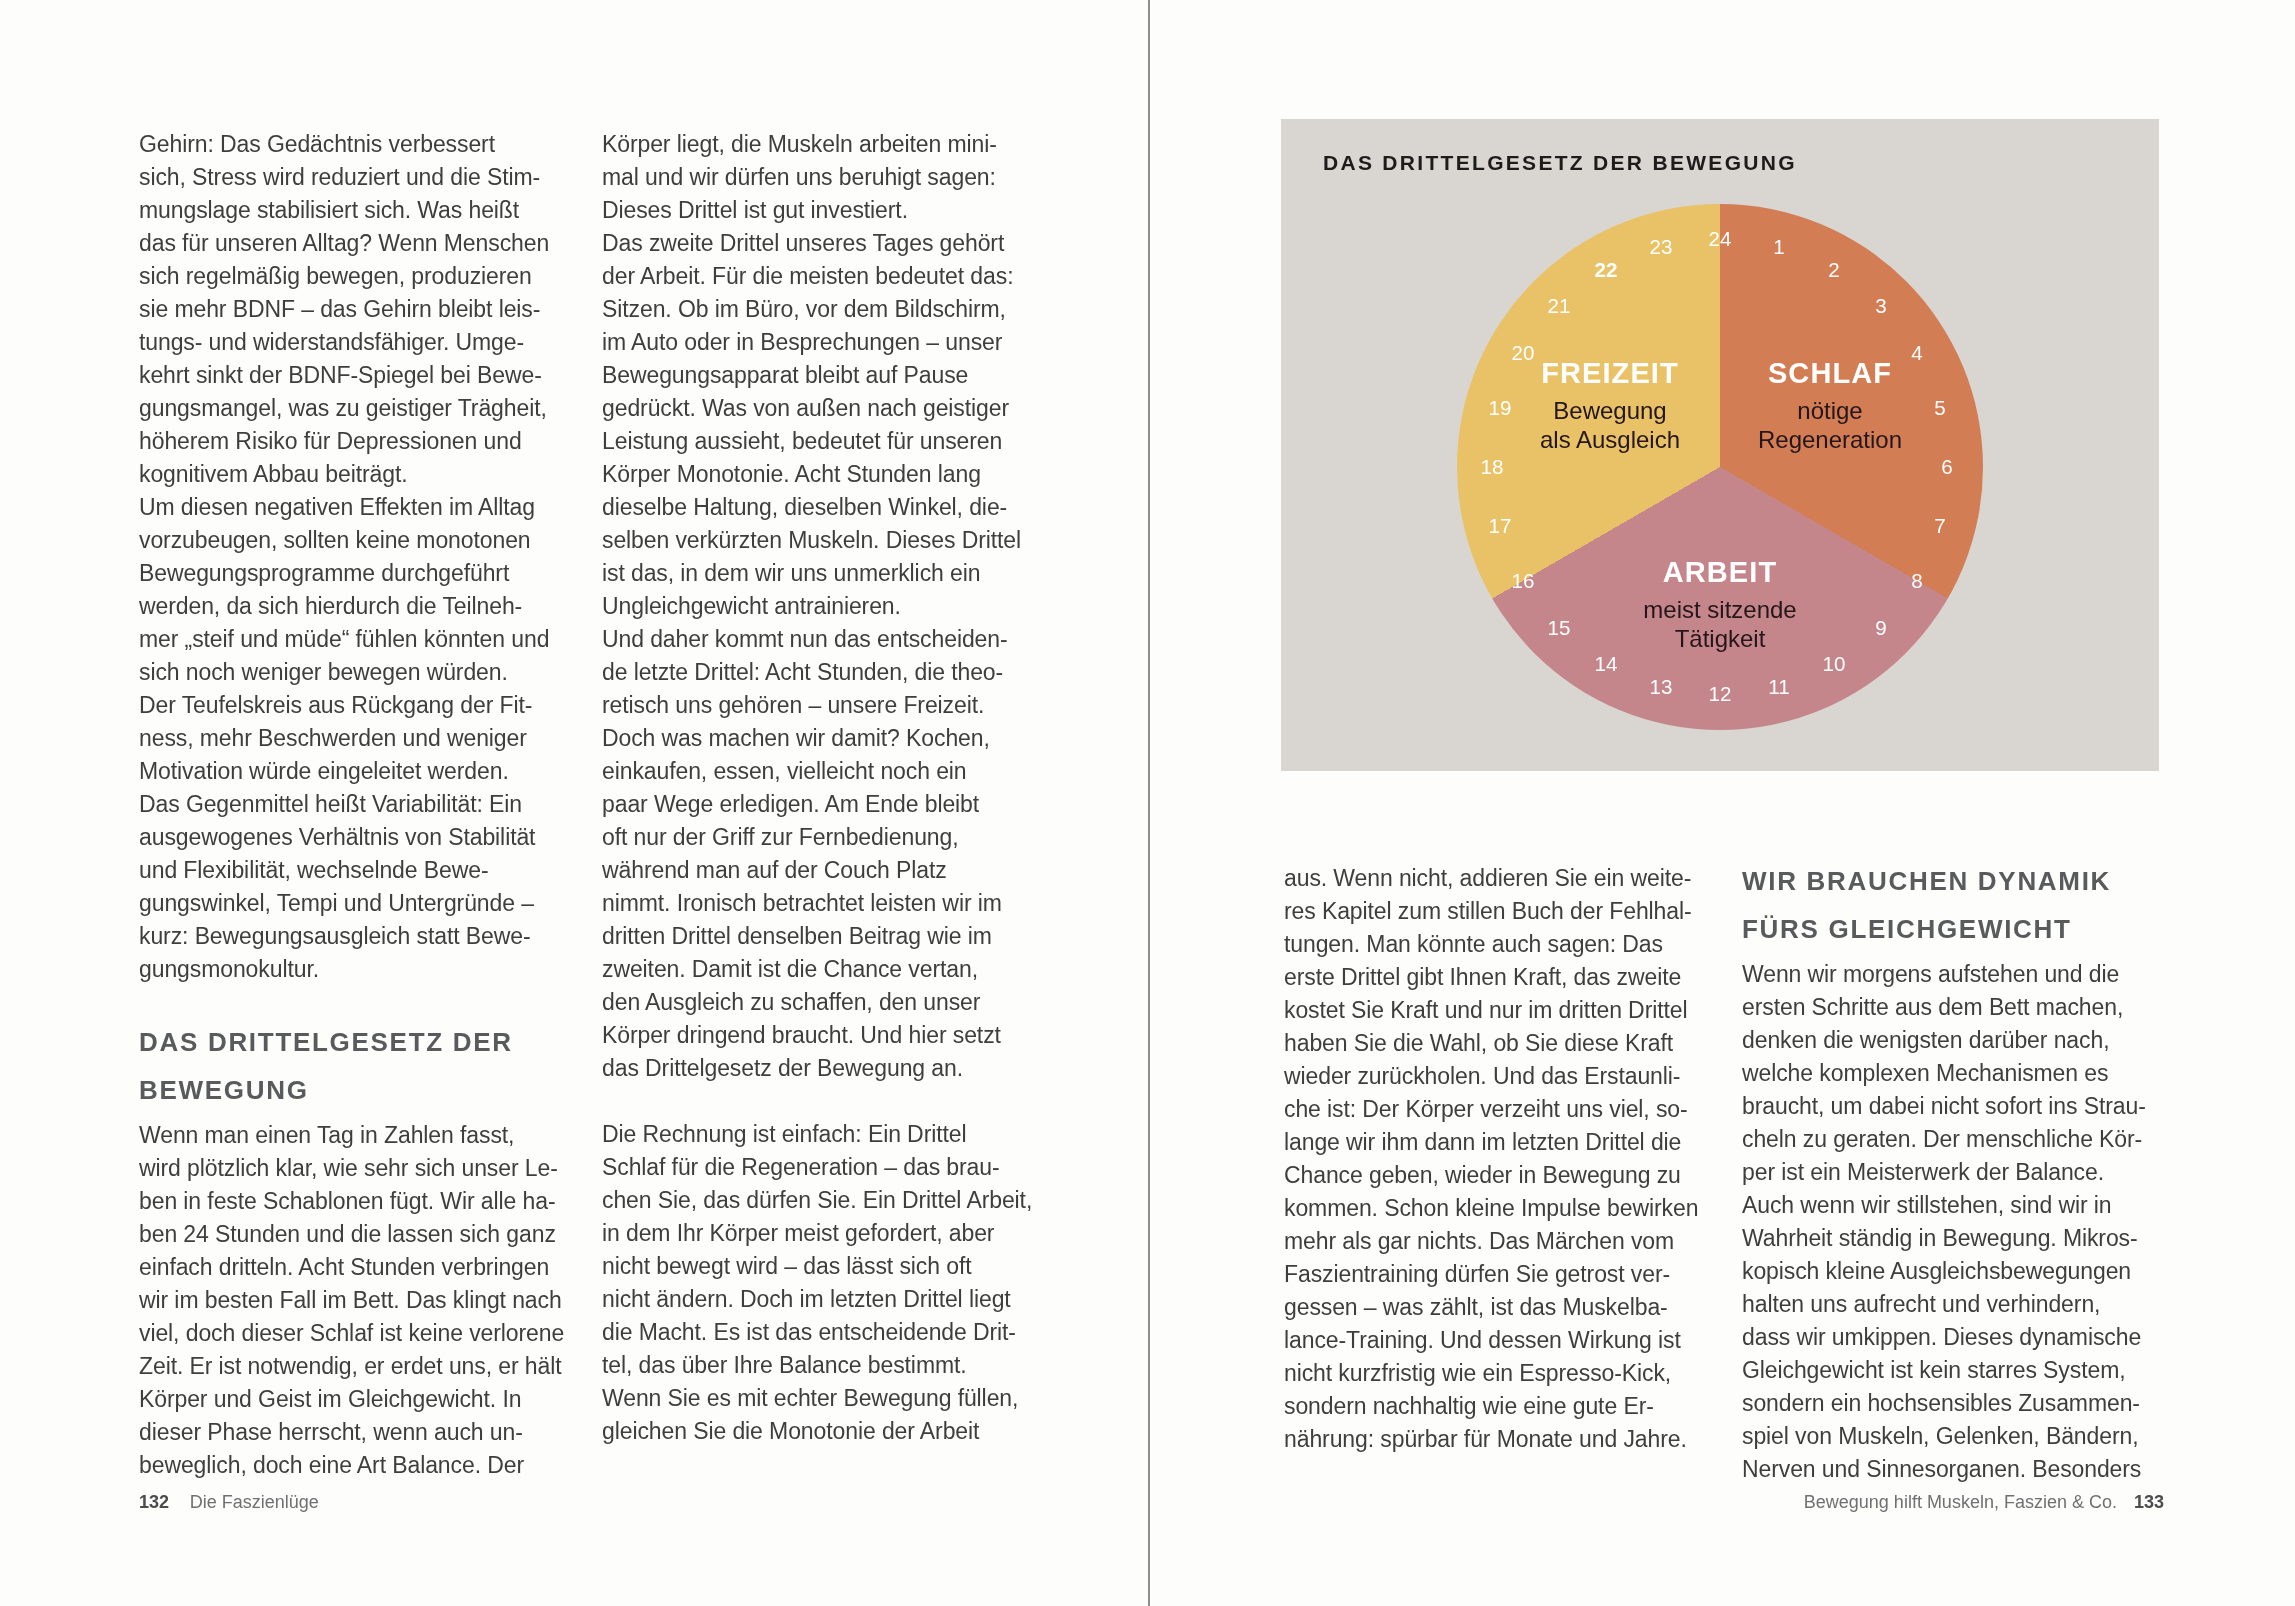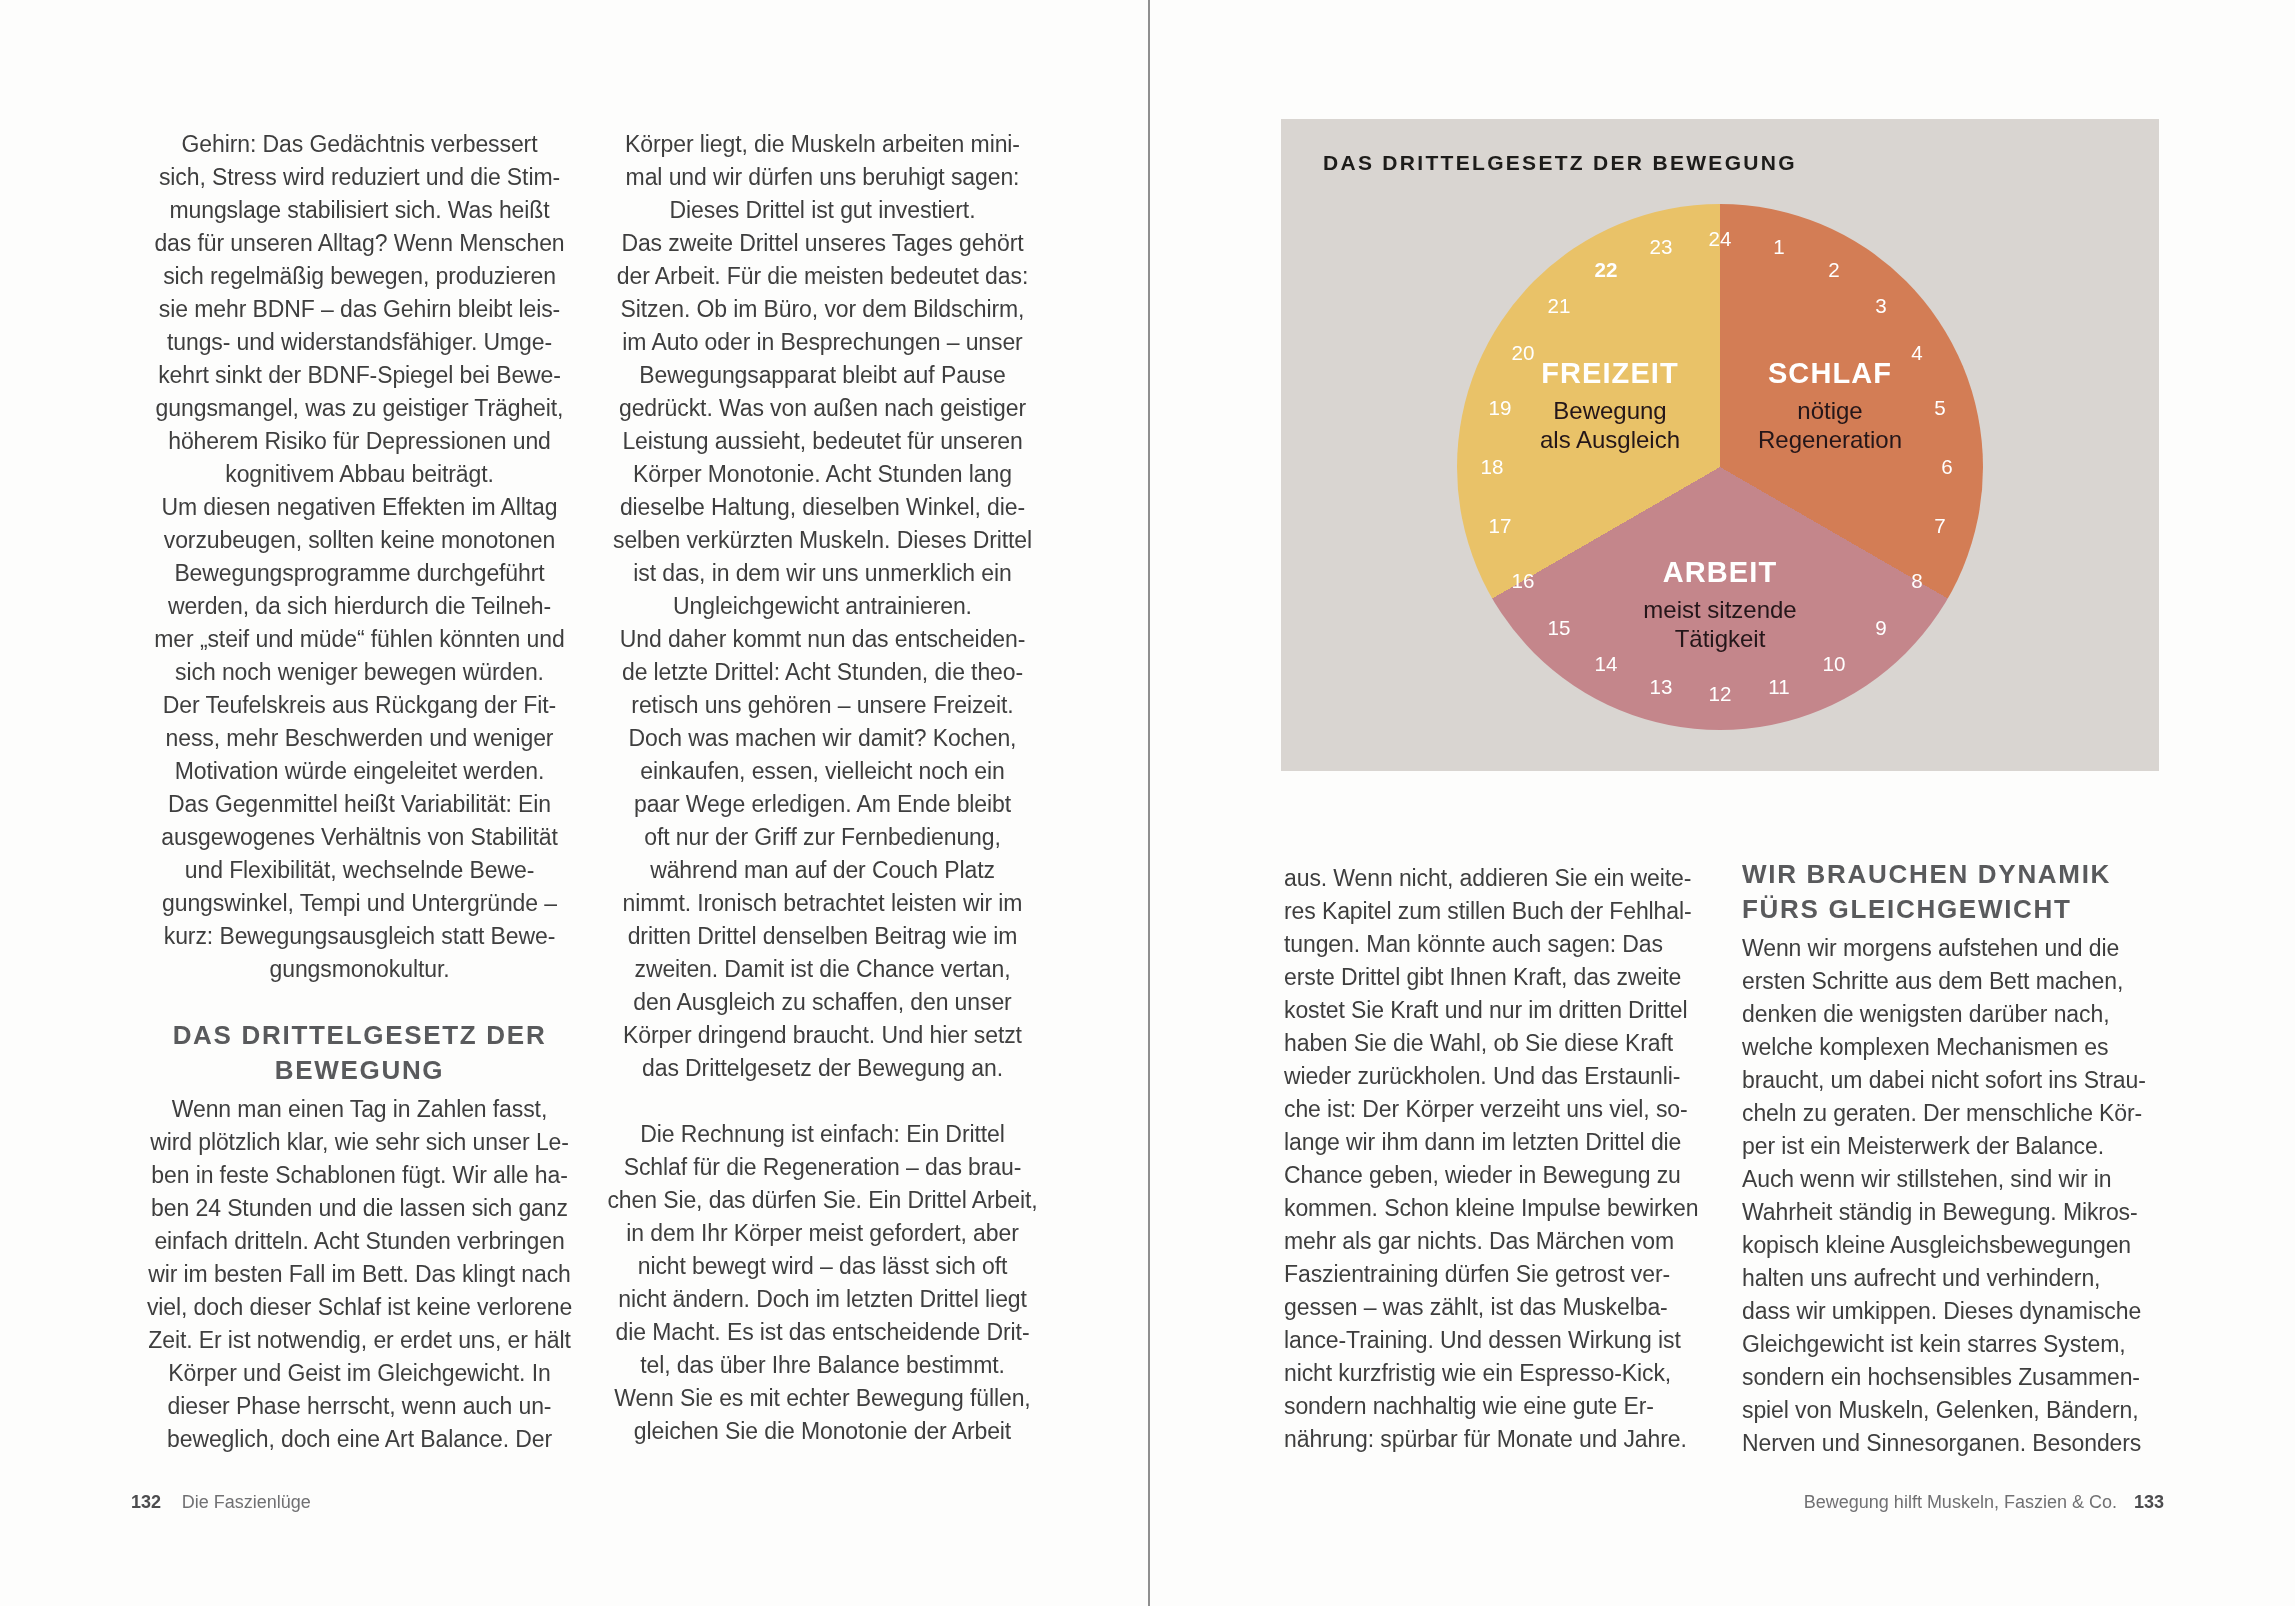--- a/index.html
+++ b/index.html
@@ -3,35 +3,35 @@
 <meta charset="utf-8">
 <style>
   html,body{margin:0;padding:0;}
   body{
     width:2295px;height:1607px;position:relative;overflow:hidden;
     background:#fdfdfc;
     font-family:"Liberation Sans", sans-serif;
   }
   .spine{position:absolute;left:1148px;top:0;width:1.7px;height:1607px;background:#8f8f8f;}
   .page{position:absolute;top:0;height:1607px;}
-  .page.left{left:0;width:1148px;text-align:center;}
+  .page.left{left:8px;width:1148px;}
   .page.right{left:1149px;width:1146px;}
 
   .col{position:absolute;}
   .col1{left:131px;top:128px;width:457px;}
   .col2{left:594px;top:128px;width:457px;}
   .col3{left:135px;top:862px;width:457px;}   
   .col4{left:593px;top:857px;width:457px;}
 
   .body{
     margin:0;font-size:23px;line-height:33px;color:#3e3e3e;
     letter-spacing:-0.1px;white-space:pre;
   }
   .heading{
-    margin:0;font-size:26px;line-height:35px;font-weight:700;color:#595a5c;
+    margin:0;font-size:26px;line-height:48px;font-weight:700;color:#595a5c;
     letter-spacing:1.7px;white-space:pre;
   }
   .col1 .heading{margin-top:32px;margin-bottom:4.6px;}
   .col4 .heading{margin-bottom:4.6px;}
   .para-gap{margin-top:33px;}
 
   .pagefoot{position:absolute;top:1492px;font-size:18px;white-space:nowrap;}
   .left-foot{left:131px;}
   .right-foot{right:131px;text-align:right;}
   .pagenum{font-weight:700;color:#4c4c4e;}

